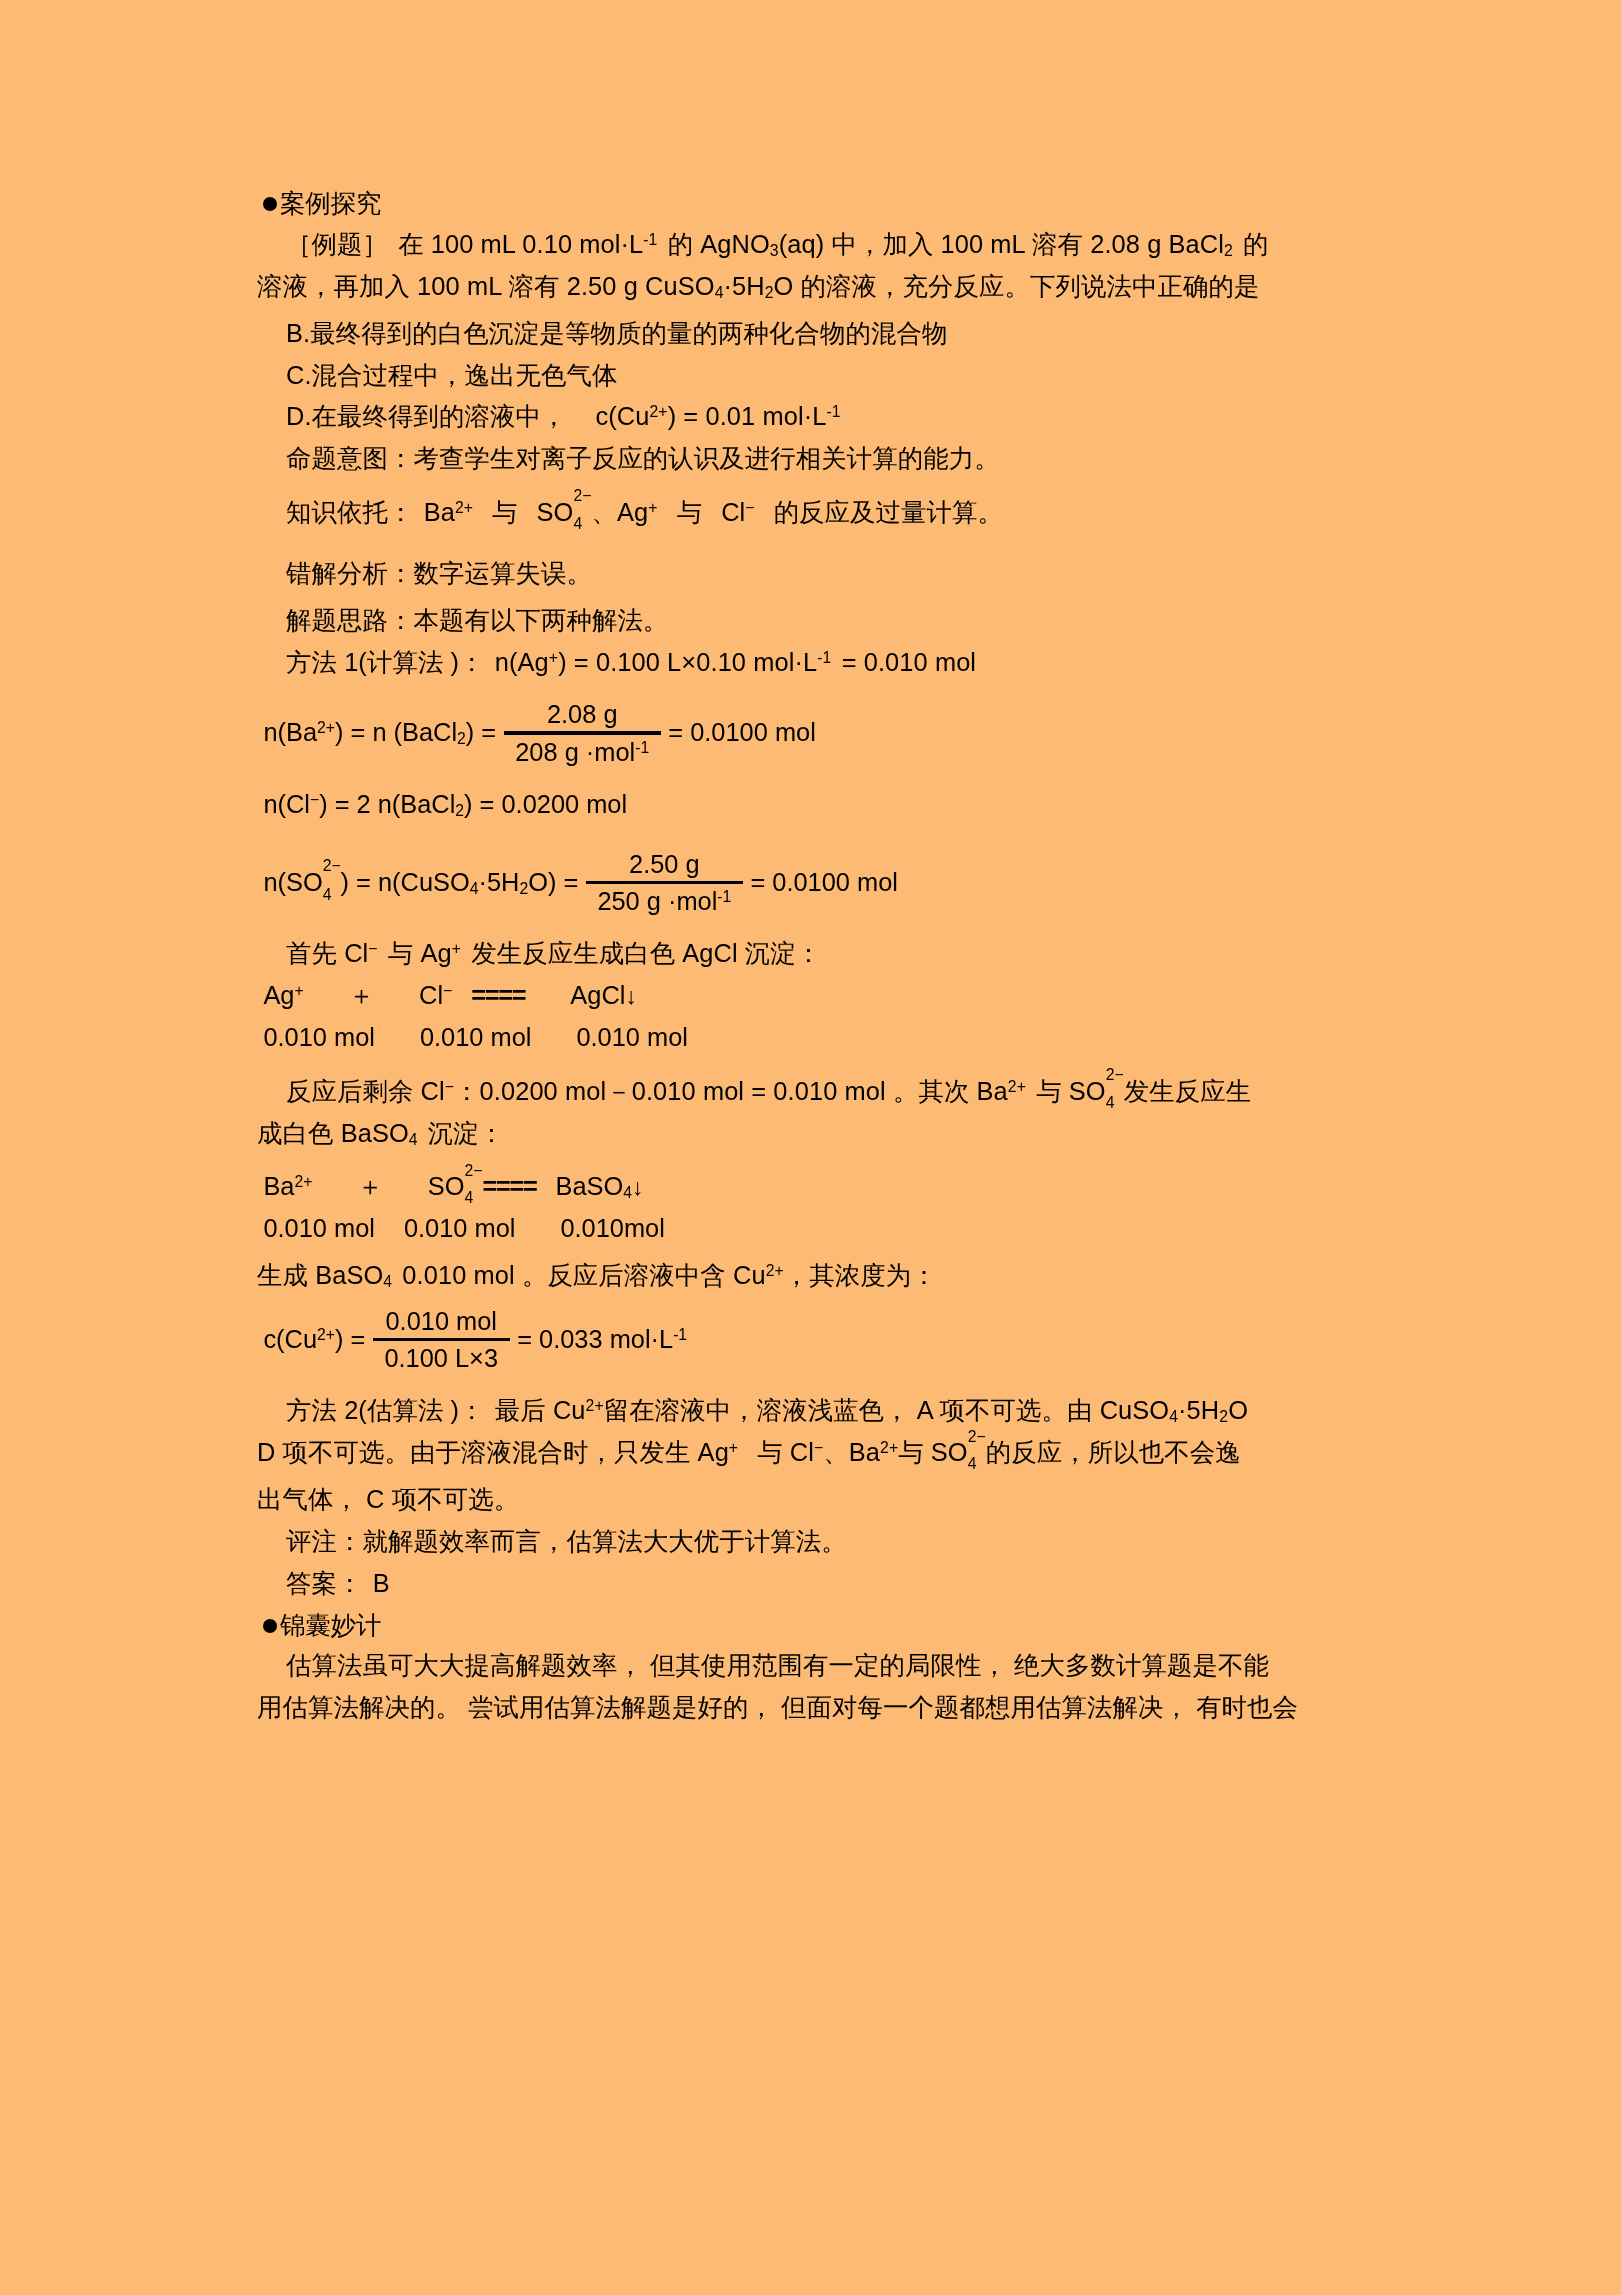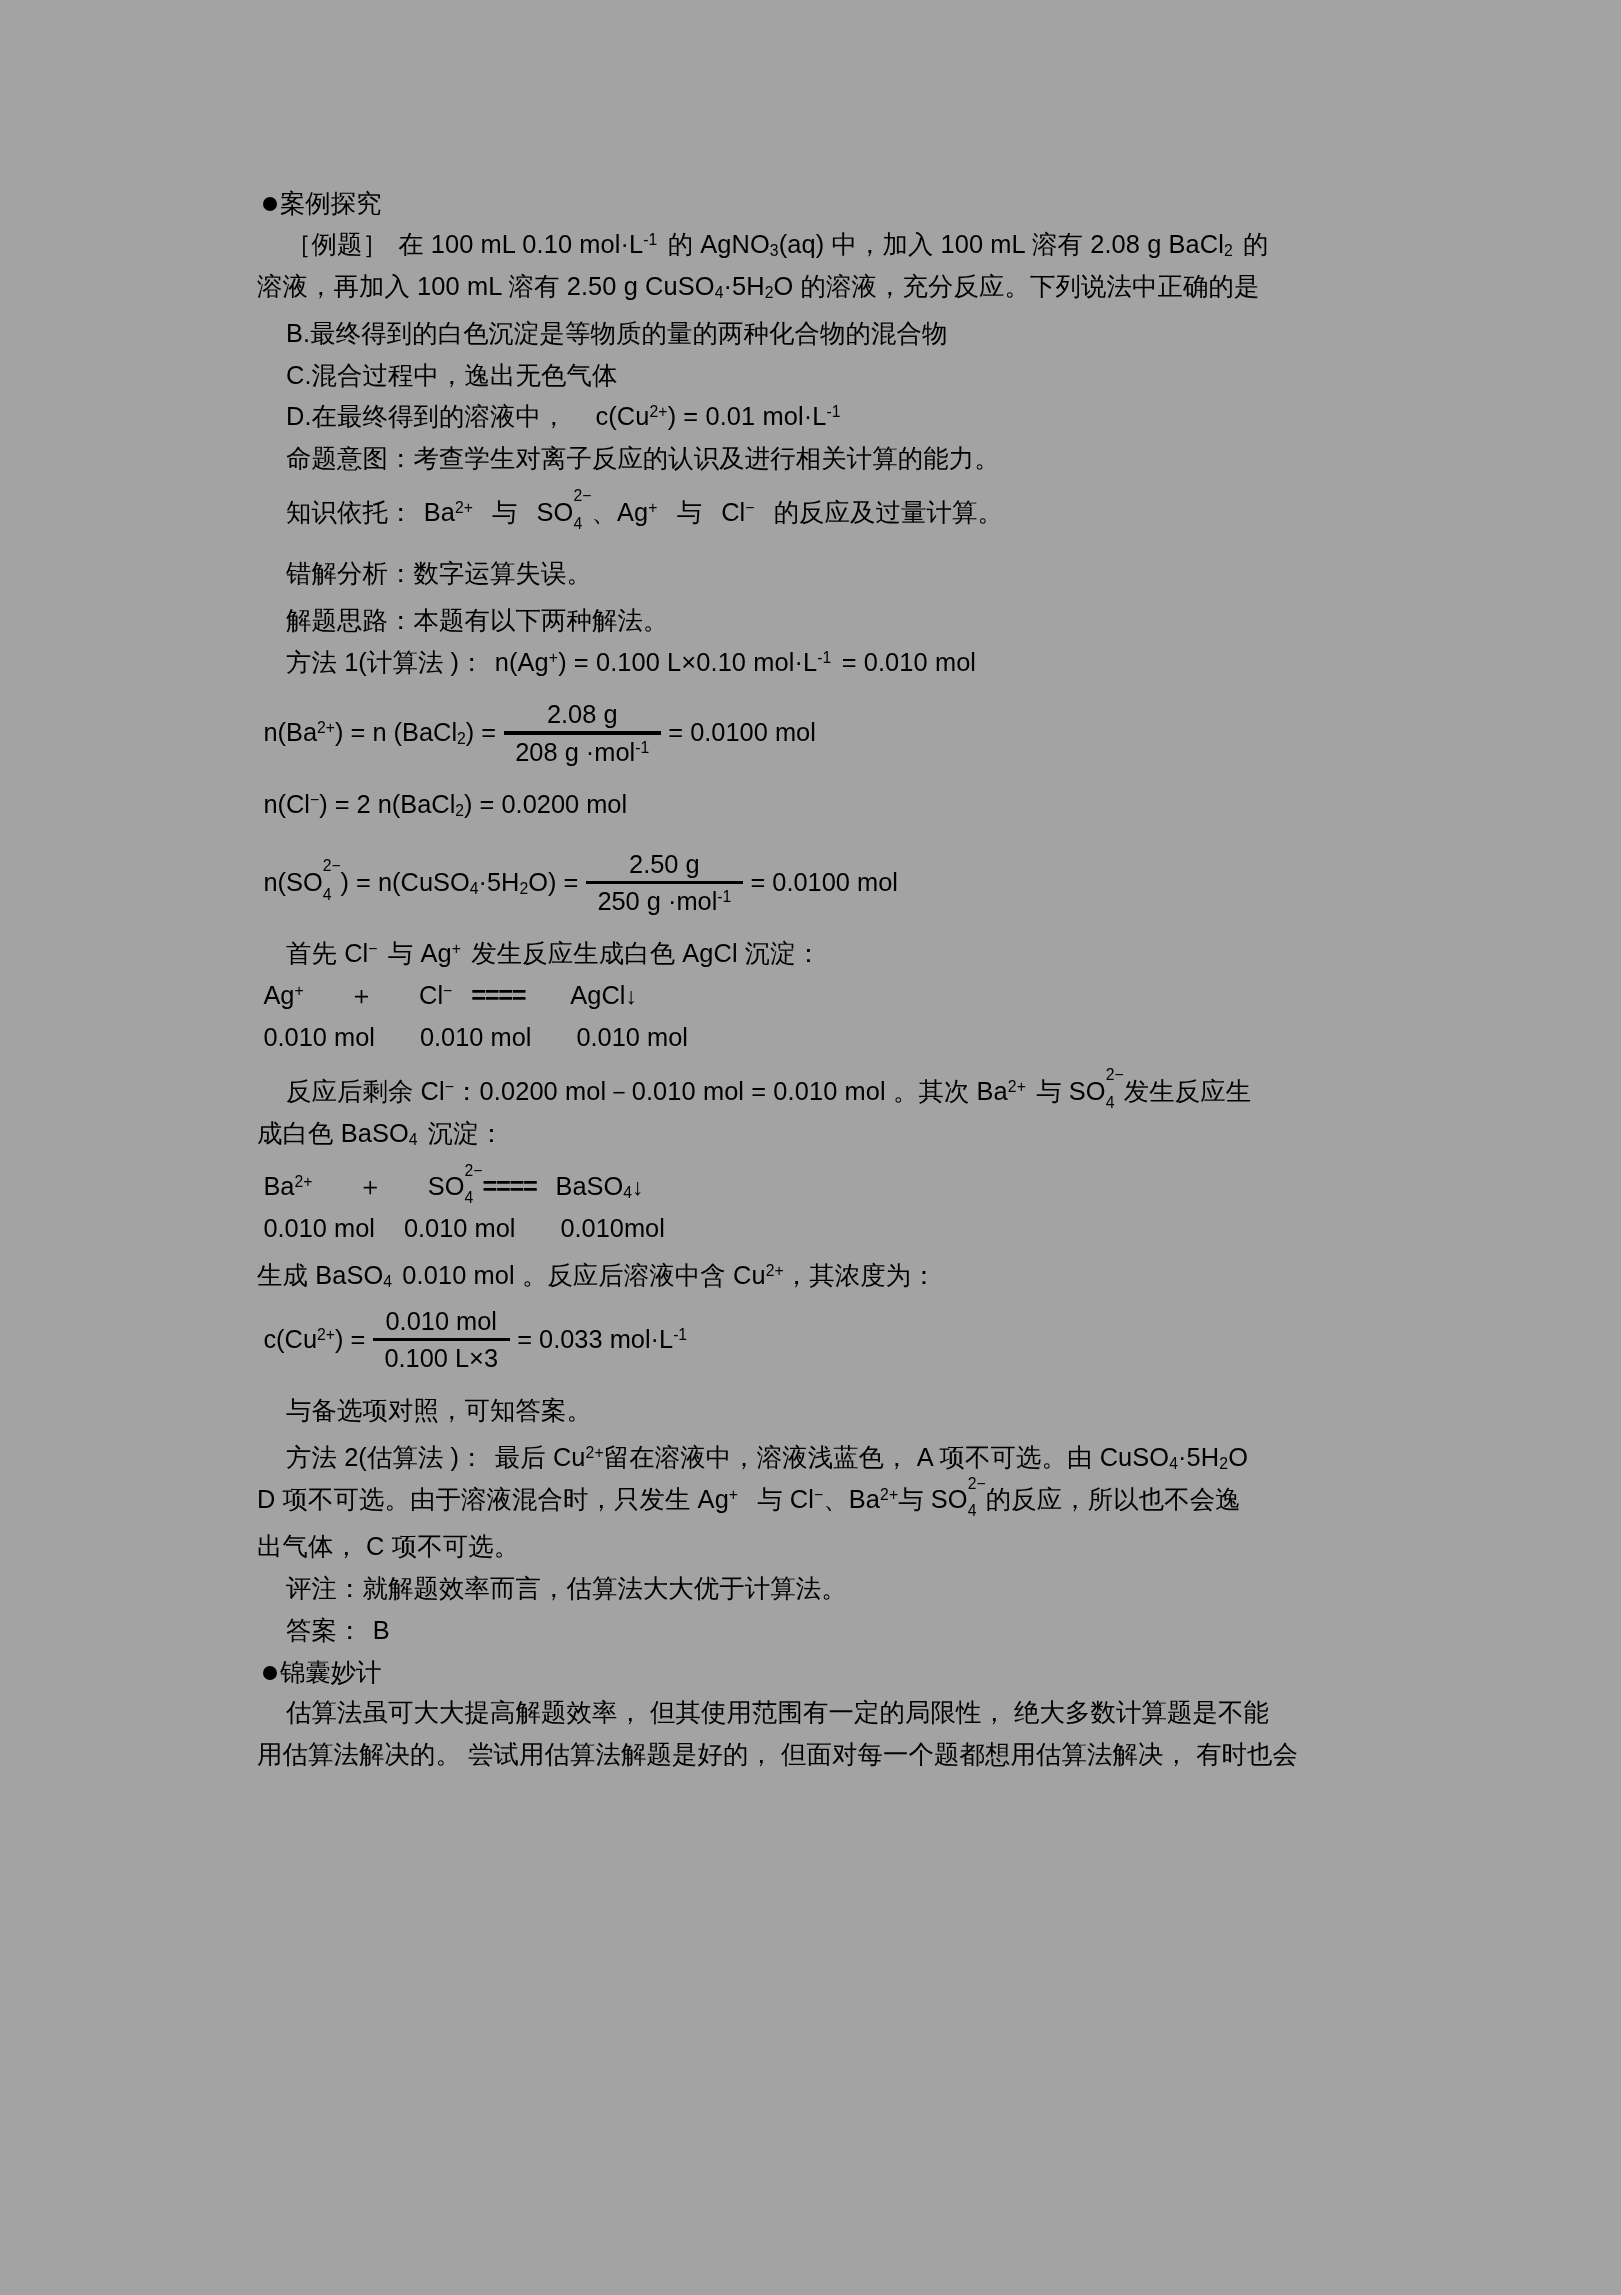--- a/index.html
+++ b/index.html
@@ -8,21 +8,21 @@
     background: #ffffff;
   }
   body {
     font-family: "Liberation Sans", "DejaVu Sans", sans-serif;
     color: #000000;
   }
   .page {
     position: relative;
     width: 1622px;
     height: 2295px;
-    background: #a3a3a3;
+    background: #fdba74;
     box-sizing: border-box;
     padding: 16px;
     overflow: hidden;
   }
   .content {
     position: absolute;
     left: 257px;
     top: 191px;
     width: 1145px;
   }
@@ -223,21 +223,20 @@
     </div>
 
     <div class="line">
       <span>生成 BaSO</span><sub>4</sub><span class="sp-sm"></span><span>0.010 mol 。反应后溶液中含 Cu</span><sup>2+</sup><span>，其浓度为：</span>
     </div>
 
     <div class="formula-block">
       <span>c(Cu</span><sup>2+</sup><span>) =</span><span class="frac"><span class="num-part">0.010 mol</span><span class="bar"></span><span class="den-part">0.100 L×3</span></span><span>= 0.033 mol·L</span><sup>-1</sup>
     </div>
 
-    <div class="line indent gap-sm">与备选项对照，可知答案。</div>
 
     <div class="line indent">
       <span>方法 2(估算法 )：</span><span class="sp-sm"></span><span>最后 Cu</span><sup>2+</sup><span>留在溶液中，溶液浅蓝色， A 项不可选。由 CuSO</span><sub>4</sub><span>·5H</span><sub>2</sub><span>O</span>
     </div>
 
 
     <div class="line gap-sm">
       <span>D 项不可选。由于溶液混合时，只发生 Ag</span><sup>+</sup><span class="sp-md"></span><span>与 Cl</span><sup>−</sup><span>、Ba</span><sup>2+</sup><span>与 SO</span><span class="ion"><span class="sp">2−</span><span class="chg">2−</span><span class="num">4</span></span><span>的反应，所以也不会逸</span>
     </div>
 

